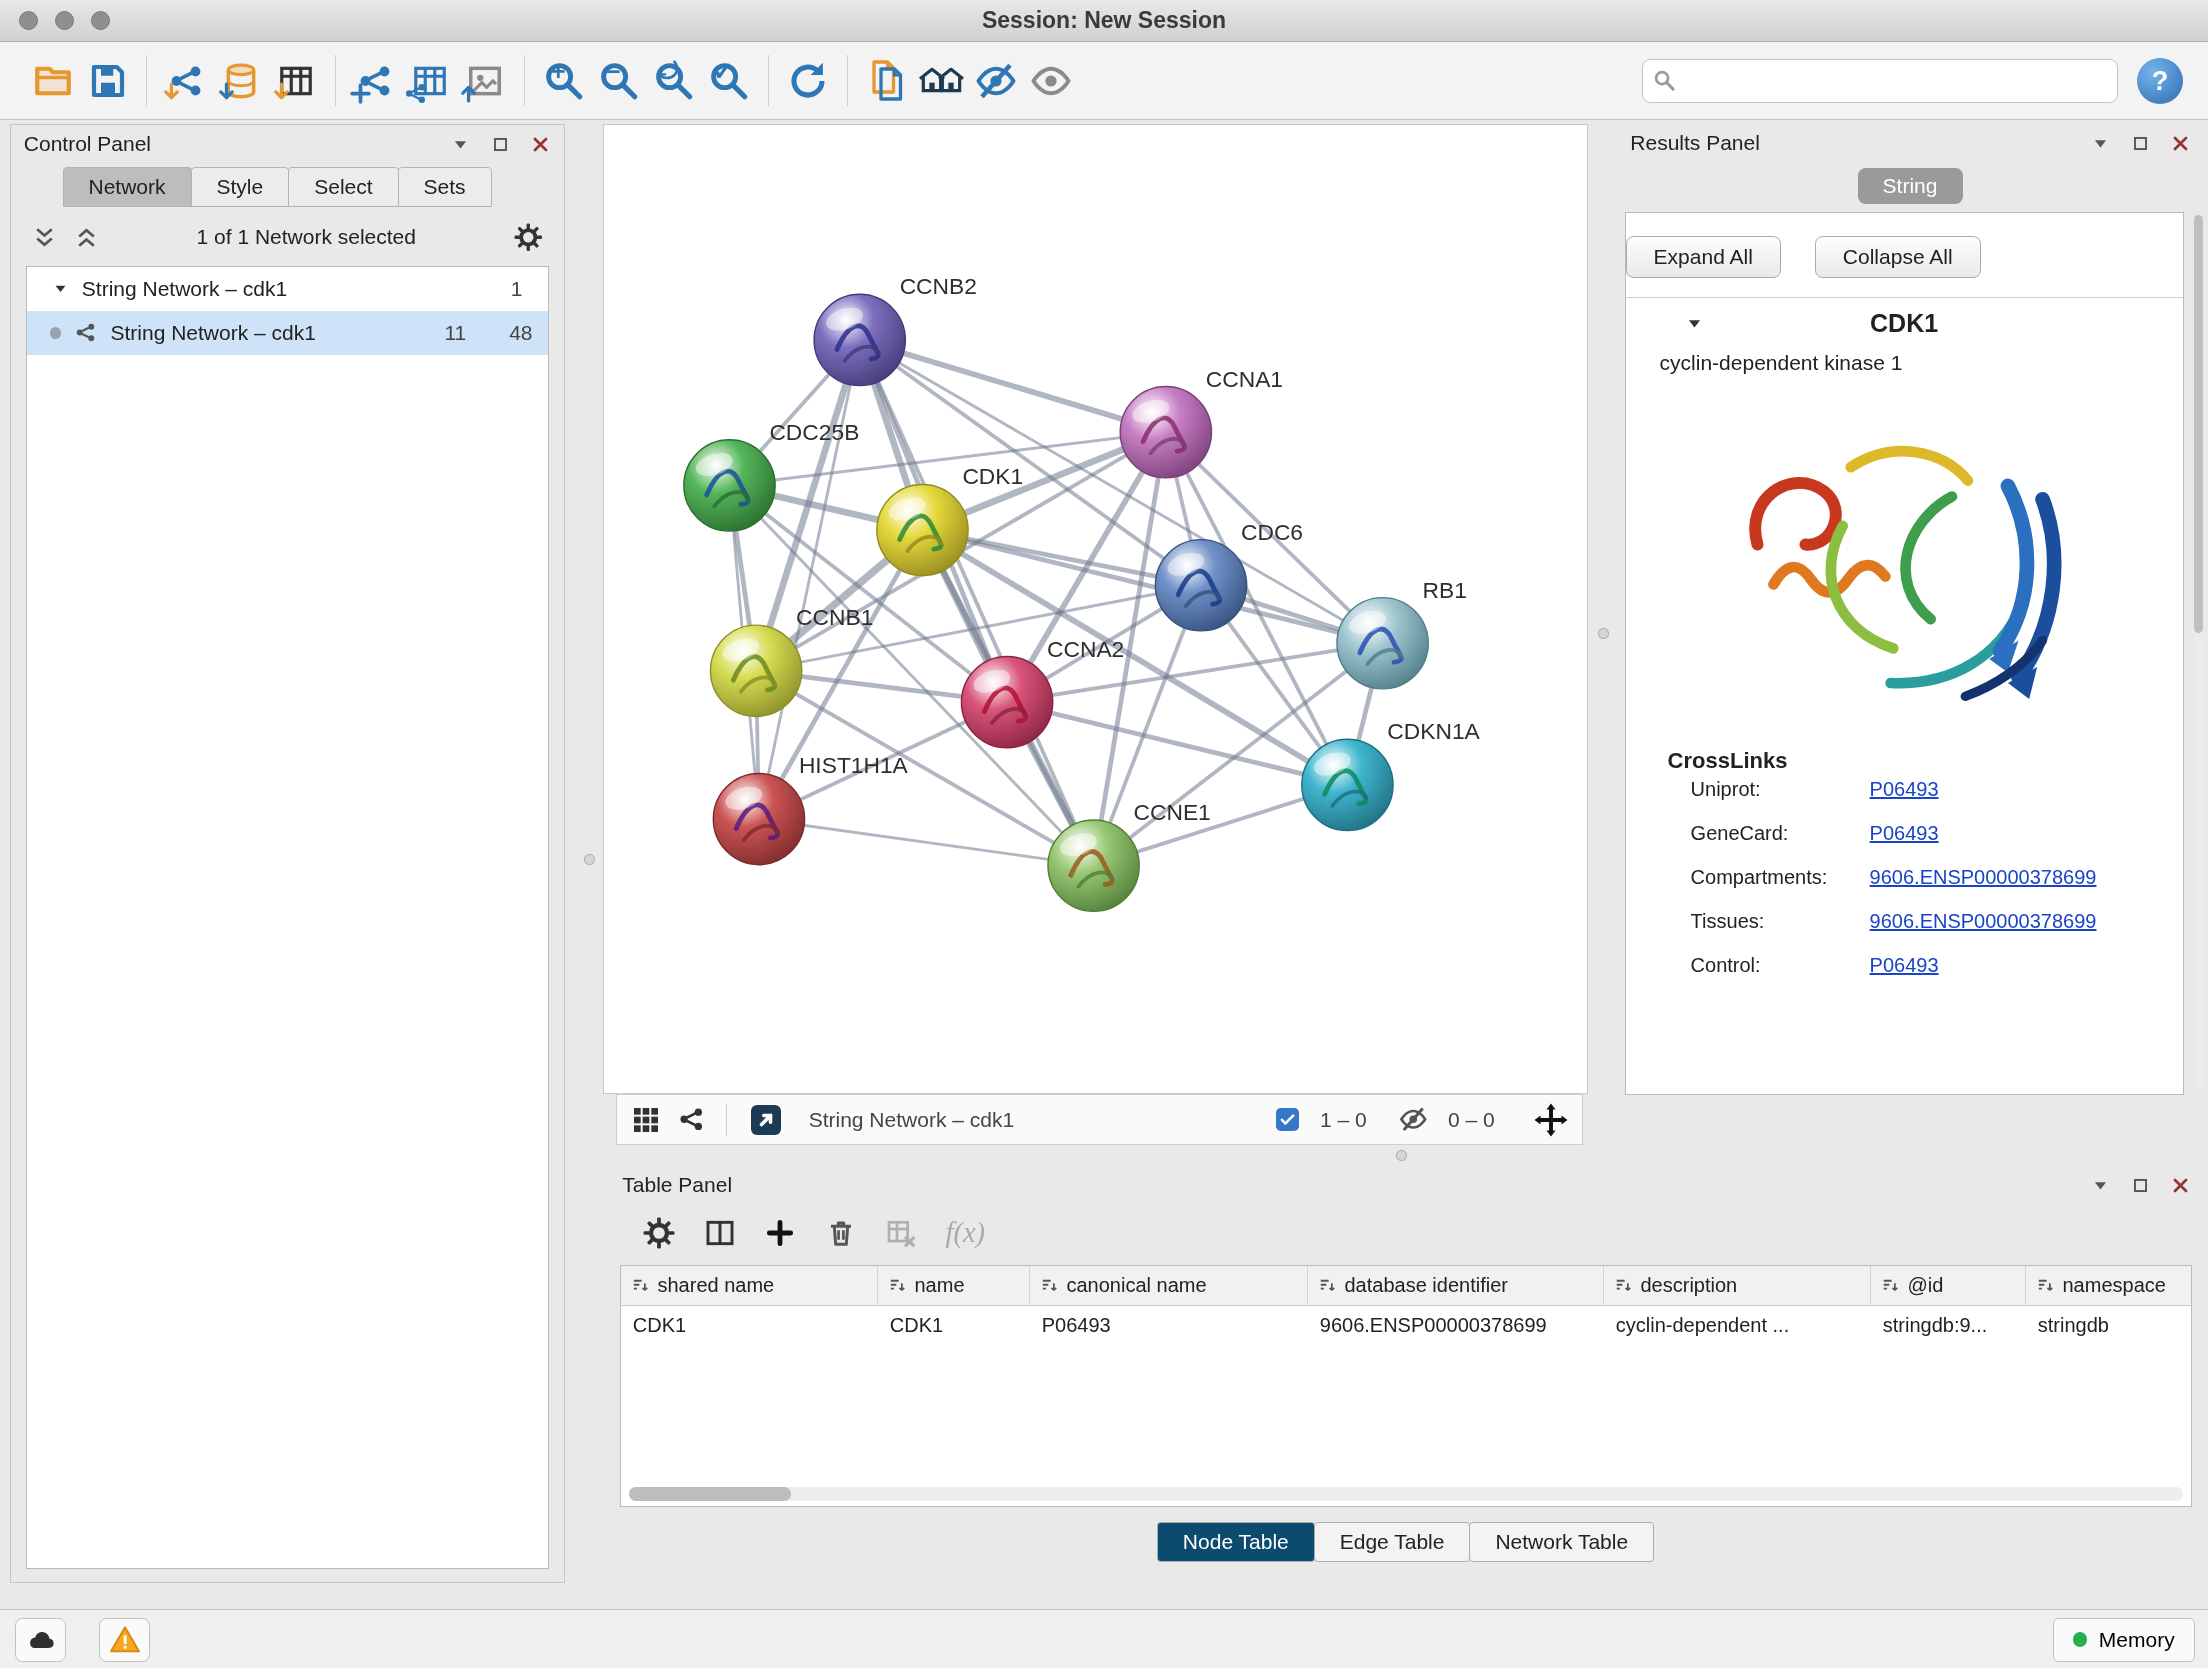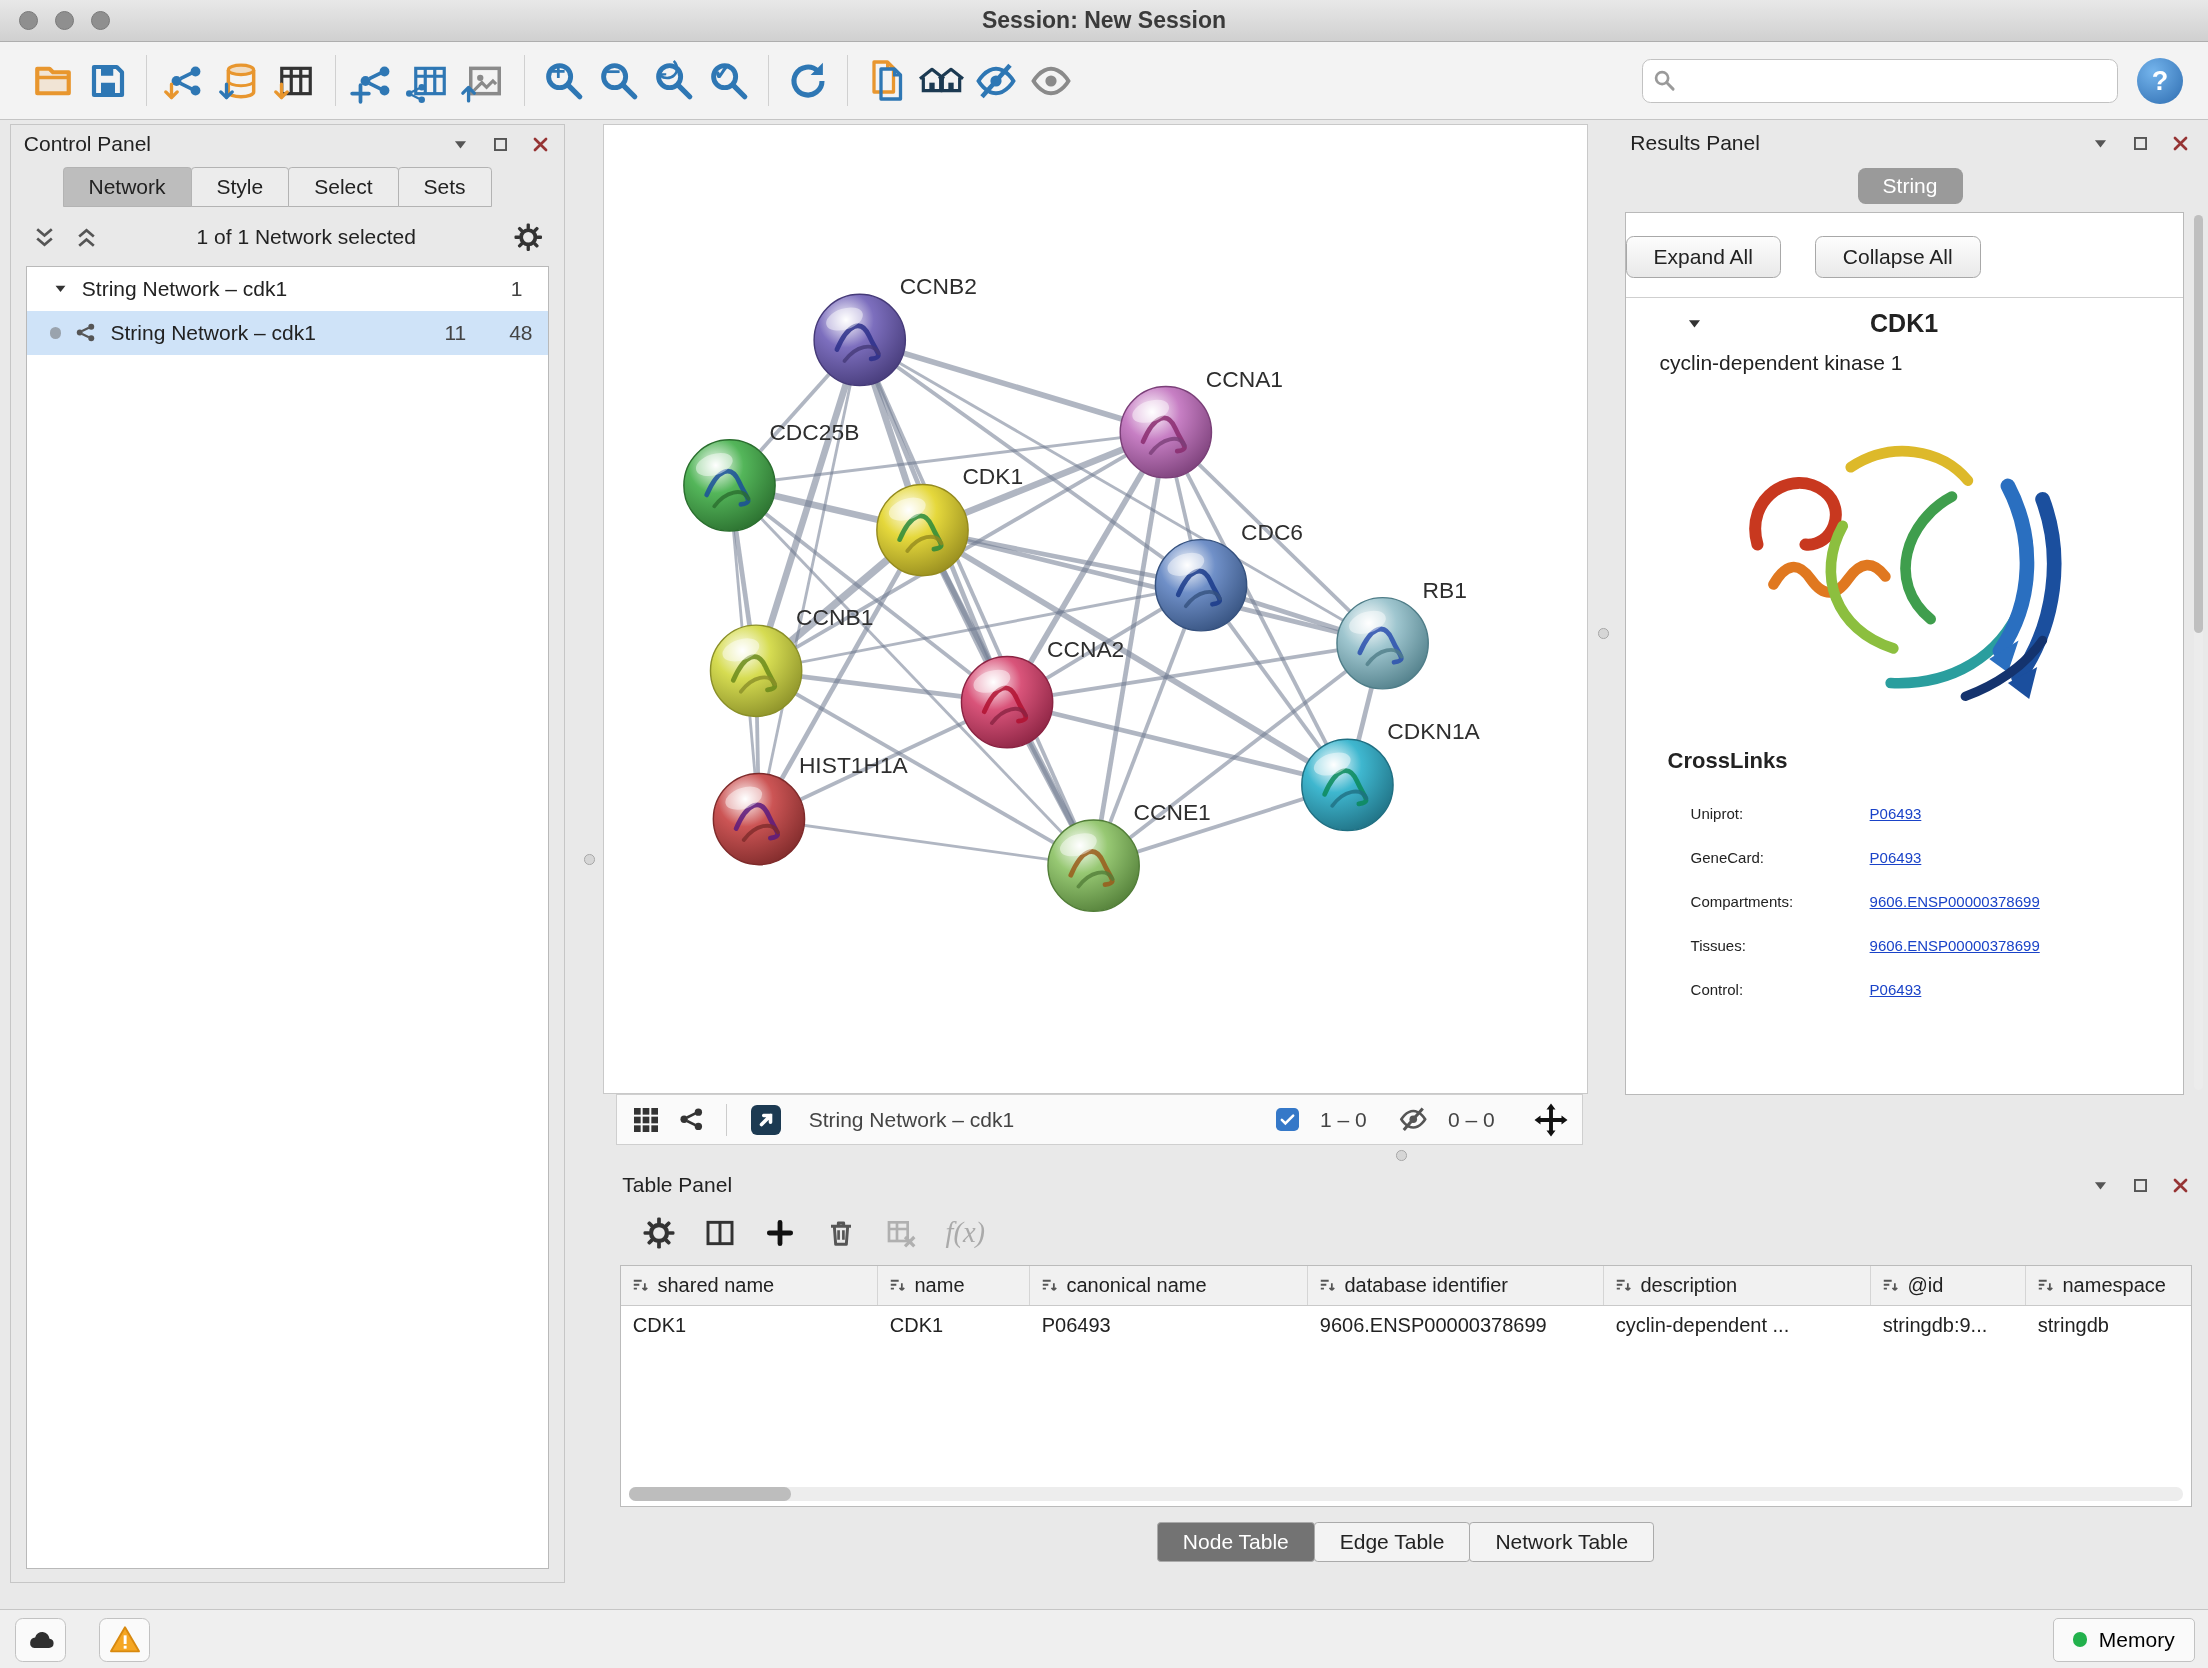--- a/index.html
+++ b/index.html
@@ -96,21 +96,21 @@
     cursor:pointer;font-family:"Liberation Sans",sans-serif}
   .rp-div{margin-top:19px;border-top:1px solid #cfcfcf}
   .rp-protein-head{position:relative;height:51px;display:flex;align-items:center;
     justify-content:center}
   .rp-protein-head .tri{position:absolute;left:59px}
   #protein-name{font-size:25px;font-weight:bold}
   #protein-desc{padding-left:34px;font-size:21px;color:#222;margin-top:1.9px}
   #ribbon{display:block;margin:23px auto 0}
   #crosslinks-title{margin:17px 0 3.8px 42px;font-size:22px;font-weight:bold}
   #crosslinks-rows{margin-left:65px}
-  .cl-row{height:44px;display:flex;align-items:flex-end;font-size:15px}
+  .cl-row{height:44px;display:flex;align-items:flex-start;font-size:20px}
   .cl-label{width:179px;color:#222}
   .cl-value{color:#1a43c8;text-decoration:underline;cursor:pointer}
   .rp-scroll{position:absolute;right:0px;top:91px;width:9.5px;height:875px;
     background:#ececec;border-radius:4.8px}
   .rp-scroll .handle{width:9.5px;height:418px;background:#bfbfbf;border-radius:4.8px}
 
   
   #table-panel{position:absolute;left:609px;top:1166px;width:1594px;height:430px}
   .tp-toolbar{margin-top:5.7px;display:flex;align-items:center;gap:28.5px;padding-left:34px;
     height:46px}
@@ -125,21 +125,21 @@
   .trow{display:flex;height:40px}
   .td{padding:7.6px 11.4px 0;font-size:20px;color:#222;flex:0 0 auto;overflow:hidden;
     white-space:nowrap}
   #tbl-hscroll{position:absolute;left:7.6px;bottom:5.7px;width:calc(100% - 15px);height:13.3px;
     background:#ededed;border-radius:6.7px}
   #tbl-hscroll .handle{width:162px;height:13.3px;background:#bdbdbd;border-radius:6.7px}
   #table-tabs{margin-top:15px;display:flex;justify-content:center}
   #table-tabs .tab{height:40px;padding:0 25px;font-size:21px;border:1px solid #aaa;
     background:#f3f3f3;color:#222;margin-left:-1px;cursor:pointer;border-radius:3.8px;
     font-family:"Liberation Sans",sans-serif}
-  #table-tabs .tab.active{background:#737373;color:#fff}
+  #table-tabs .tab.active{background:#0c4a6e;color:#fff}
 
   
   #statusbar{position:absolute;left:0;top:1609px;width:2208px;height:59px;
     background:#efefef;border-top:1px solid #c6c6c6}
   .sbtn{position:absolute;top:7.6px;width:51px;height:44px;border:1px solid #c2c2c2;
     border-radius:7.6px;background:#fafafa;display:flex;align-items:center;
     justify-content:center;cursor:pointer}
   #memory-btn{position:absolute;right:13.3px;top:7.6px;height:44px;border:1px solid #c2c2c2;
     border-radius:5px;background:#fafafa;display:flex;align-items:center;gap:11.4px;
     padding:0 19px;font-size:21px;cursor:pointer;font-family:"Liberation Sans",sans-serif}

